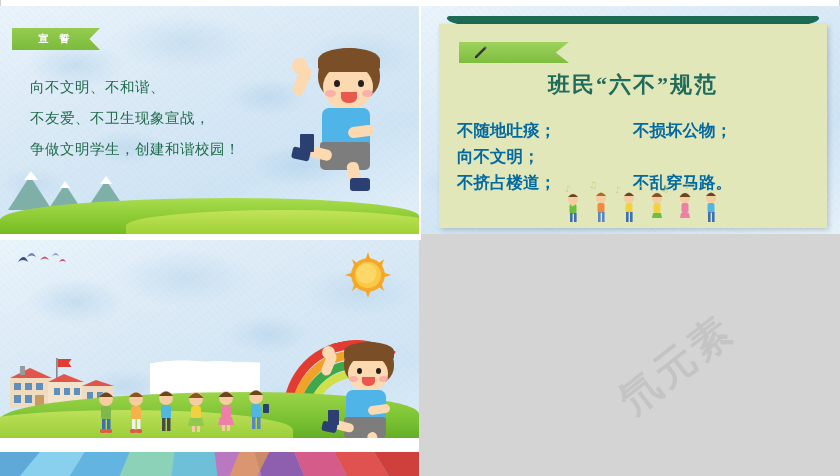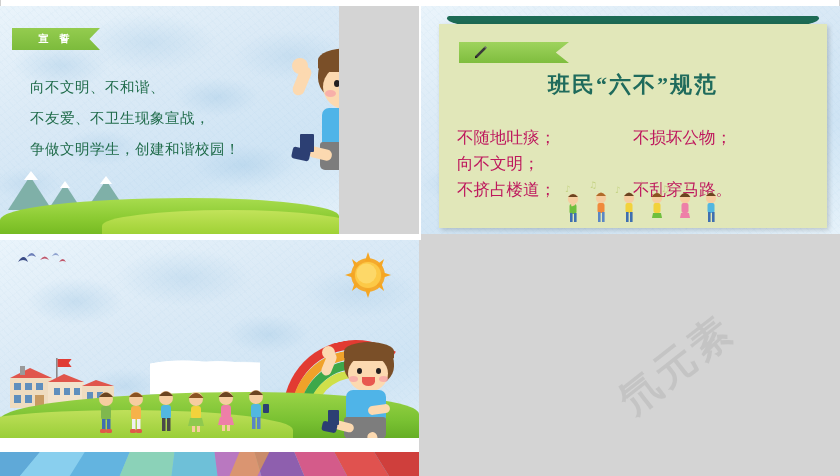--- a/index.html
+++ b/index.html
@@ -23,21 +23,21 @@
       radial-gradient(ellipse 50px 24px at 8% 78%, rgba(120,175,215,.16) 0%, rgba(120,175,215,0) 70%),
       linear-gradient(160deg,#eaf4fb 0%,#dbeaf6 35%,#cfe4f4 70%,#e6f2fa 100%);
   }
   .sky-speckle{position:absolute;inset:0;opacity:.5;
     background-image:
       repeating-linear-gradient(48deg, rgba(150,195,225,.10) 0 1px, rgba(0,0,0,0) 1px 5px),
       repeating-linear-gradient(-38deg, rgba(150,195,225,.08) 0 1px, rgba(0,0,0,0) 1px 7px);
   }
 
   
-  #slide1{left:0;top:6px;width:339px;height:228px;}
+  #slide1{left:0;top:6px;width:419px;height:228px;}
   .ribbon{position:absolute;left:12px;top:22px;height:22px;width:88px;
           background:linear-gradient(180deg,#94cc4f,#7cbb3c);
           display:flex;align-items:center;justify-content:center;
           clip-path:polygon(0 0,100% 0,88% 50%,100% 100%,0 100%);}
   .ribbon span{color:#fff;font-size:10px;letter-spacing:4px;font-weight:bold;
                font-family:"Liberation Sans",sans-serif;}
   .pledge{position:absolute;left:30px;top:66px;width:300px;color:#1f6b4a;
           font-size:14.5px;line-height:31px;font-weight:normal;letter-spacing:.5px;}
   .pledge div{white-space:nowrap;}
 
@@ -67,22 +67,22 @@
                background:#1d6b55;border-radius:3px 3px 40% 40%/3px 3px 100% 100%;}
   .card{position:absolute;left:18px;top:18px;width:388px;height:204px;
         background:#e1e7b9;box-shadow:2px 2px 5px rgba(0,0,0,.18);}
   .tag{position:absolute;left:20px;top:18px;width:110px;height:21px;
        background:linear-gradient(180deg,#9ed35d,#7fbd3e);
        clip-path:polygon(0 0,100% 0,88% 50%,100% 100%,0 100%);
        box-shadow:2px 3px 3px rgba(0,0,0,.18);}
   .pencil{position:absolute;left:14px;top:3px;width:15px;height:15px;transform:rotate(0deg);}
   .card-title{position:absolute;left:0;top:46px;width:100%;text-align:center;
               color:#1f6b5c;font-size:22px;font-weight:bold;letter-spacing:2px;}
-  .rules{position:absolute;left:18px;top:101px;width:352px;color:#be185d;
-         font-size:16.5px;line-height:26px;font-weight:normal;}
+  .rules{position:absolute;left:18px;top:94px;width:352px;color:#0369a1;
+         font-size:16.5px;line-height:26px;font-weight:bold;}
   .rules-row{display:flex;}
   .rules-col{width:176px;white-space:nowrap;}
   .kids-strip{position:absolute;left:0;bottom:4px;width:100%;height:44px;}
 
   
   #slide3{left:0;top:240px;width:419px;height:236px;}
   .thanks{position:absolute;left:0;top:52px;width:100%;text-align:center;
           font-size:58px;font-weight:bold;letter-spacing:4px;line-height:1;
           font-family:"DejaVu Sans","Liberation Sans",sans-serif;}
   .thanks .g{color:#7dc242;}

